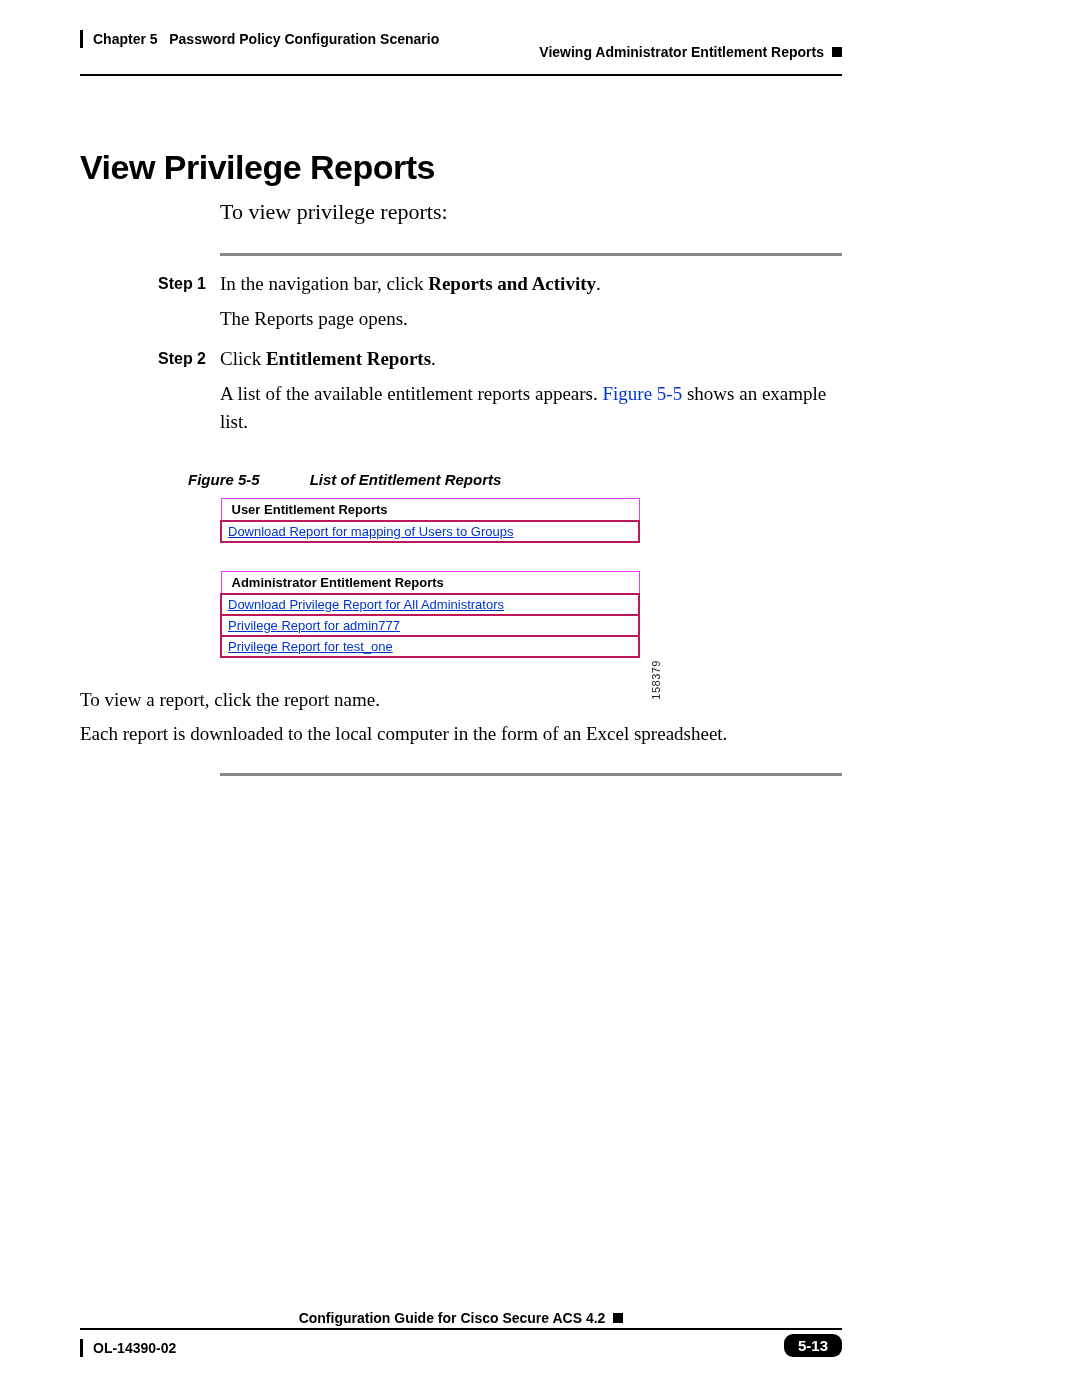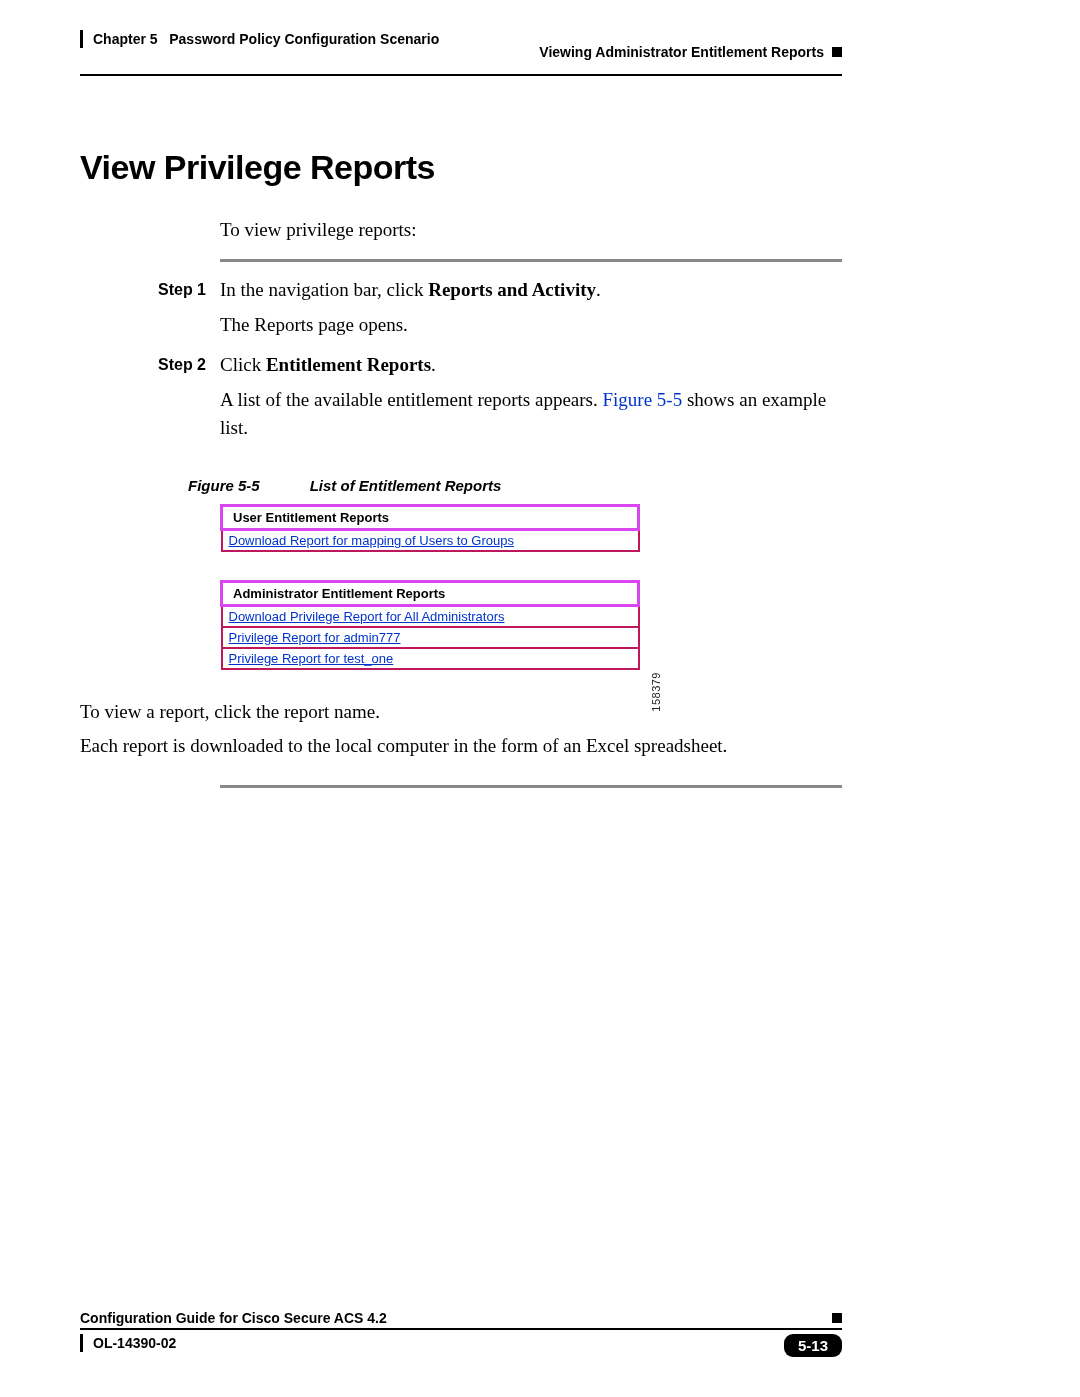--- a/index.html
+++ b/index.html
@@ -55,28 +55,28 @@
     position: absolute;
     left: 0; right: 0; top: 44px;
     height: 2px;
     background: #000;
   }
   
   h1.section-title {
     font-family: Arial, Helvetica, sans-serif;
     font-weight: 800;
     font-size: 34px;
-    margin: 70px 0 32px 0;
+    margin: 70px 0 12px 0;
     letter-spacing: -0.5px;
   }
   
   .intro {
     margin-left: 140px;
-    font-size: 19px;
-    margin-bottom: 18px;
+    font-size: 22px;
+    margin-bottom: 28px;
   }
   .steps-divider {
     margin-left: 140px;
     height: 3px;
     background: #888;
     margin-bottom: 14px;
   }
   .step-row {
     display: flex;
     margin-bottom: 6px;
@@ -123,21 +123,21 @@
     border-collapse: collapse;
     width: 100%;
     font-family: Verdana, Arial, sans-serif;
     font-size: 13px;
     background: #fff;
   }
   .shot th {
     text-align: left;
     font-weight: bold;
     padding: 3px 10px;
-    border: 3px solid #d946ef;
+    border: 1px solid #d946ef;
     background: #fff;
     color: #000;
   }
   .shot td {
     padding: 2px 6px;
     border: 2px solid #be185d;
   }
   .shot td a,
   .shot td span.lnk {
     color: #0033cc;
@@ -160,37 +160,37 @@
     margin-bottom: 0;
   }
   
   .footer {
     position: absolute;
     left: 80px; right: 70px;
     bottom: 40px;
   }
   .foot-top {
     display: flex;
-    justify-content: space-between;
+    justify-content: center;
     align-items: center;
     font-family: Arial, Helvetica, sans-serif;
     font-weight: bold;
     font-size: 14px;
     margin-bottom: 2px;
   }
   .foot-top .sq { margin-left: 8px; }
   .foot-rule {
     height: 2px;
     background: #000;
     margin-bottom: 4px;
   }
   .foot-bottom {
     display: flex;
     justify-content: space-between;
-    align-items: flex-start;
+    align-items: flex-end;
     gap: 30px;
   }
   .foot-left {
     display: flex;
     align-items: center;
     font-family: Arial, Helvetica, sans-serif;
     font-weight: bold;
     font-size: 14px;
   }
   .tick-left-foot {

